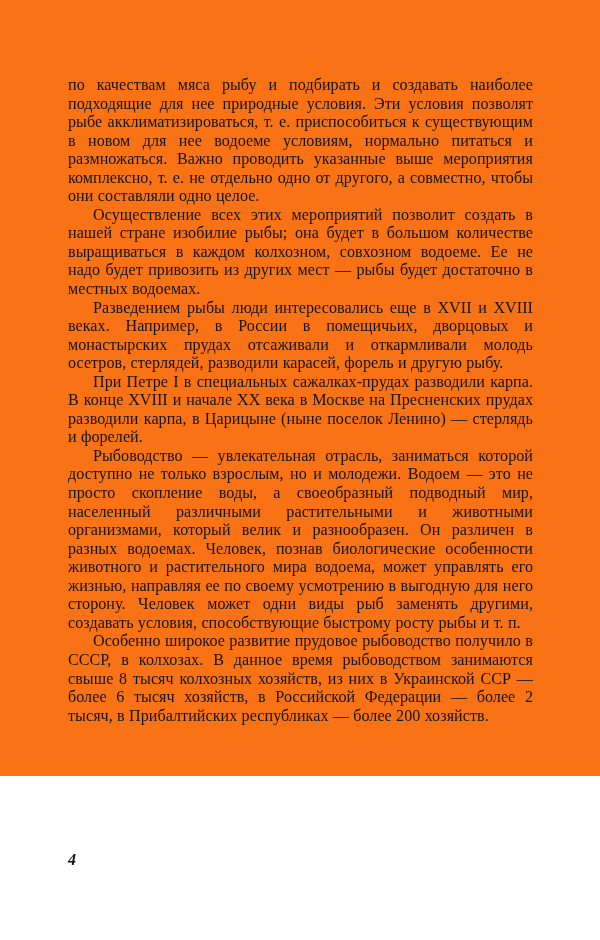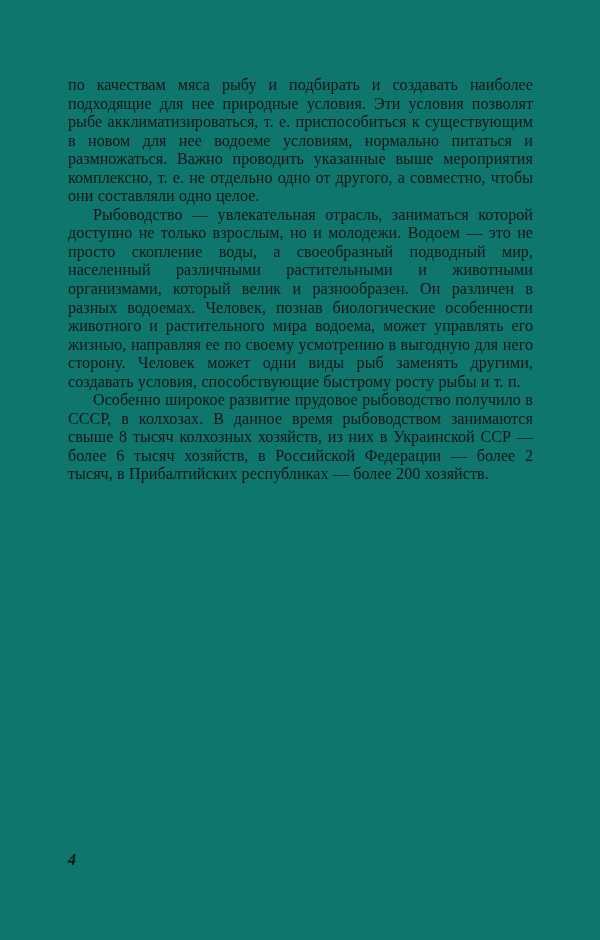--- a/index.html
+++ b/index.html
@@ -14,22 +14,22 @@
     color: #111111;
     overflow: hidden;
     position: relative;
   }
 
   .page {
     position: absolute;
     left: 0;
     top: 0;
     width: 600px;
-    height: 940px;
-    background: #0f766e;
+    height: 776px;
+    background: #f97316;
   }
 
   .textblock {
     position: absolute;
     left: 68px;
     top: 76px;
     width: 465px;
   }
 
   p.para {
@@ -63,19 +63,22 @@
     font-family: "Liberation Serif", "DejaVu Serif", serif;
   }
 </style>
 </head>
 <body>
 
 <div class="page">
 
   <div class="textblock">
     <p class="para first">по качествам мяса рыбу и подбирать и создавать наиболее подходящие для нее природные условия. Эти условия позволят рыбе акклиматизироваться, т. е. приспособиться к существующим в новом для нее водоеме условиям, нормально питаться и размножаться. Важно проводить указанные выше мероприятия комплексно, т. е. не отдельно одно от другого, а совместно, чтобы они составляли одно целое.</p>
+    <p class="para">Осуществление всех этих мероприятий позволит создать в нашей стране изобилие рыбы; она будет в большом количестве выращиваться в каждом колхозном, совхозном водоеме. Ее не надо будет привозить из других мест — рыбы будет достаточно в местных водоемах.</p>
+    <p class="para">Разведением рыбы люди интересовались еще в XVII и XVIII веках. Например, в России в помещичьих, дворцовых и монастырских прудах отсаживали и откармливали молодь осетров, стерлядей, разводили карасей, форель и другую рыбу.</p>
+    <p class="para">При Петре I в специальных сажалках-прудах разводили карпа. В конце XVIII и начале XX века в Москве на Пресненских прудах разводили карпа, в Царицыне (ныне поселок Ленино) — стерлядь и форелей.</p>
     <p class="para">Рыбоводство — увлекательная отрасль, заниматься которой доступно не только взрослым, но и молодежи. Водоем — это не просто скопление воды, а своеобразный подводный мир, населенный различными растительными и животными организмами, который велик и разнообразен. Он различен в разных водоемах. Человек, познав биологические особенности животного и растительного мира водоема, может управлять его жизнью, направляя ее по своему усмотрению в выгодную для него сторону. Человек может одни виды рыб заменять другими, создавать условия, способствующие быстрому росту рыбы и т. п.</p>
     <p class="para">Особенно широкое развитие прудовое рыбоводство получило в СССР, в колхозах. В данное время рыбоводством занимаются свыше 8 тысяч колхозных хозяйств, из них в Украинской ССР — более 6 тысяч хозяйств, в Российской Федерации — более 2 тысяч, в Прибалтийских республиках — более 200 хозяйств.</p>
   </div>
 
   <div class="folio">4</div>
 
 </div>
 
 </body></html>

